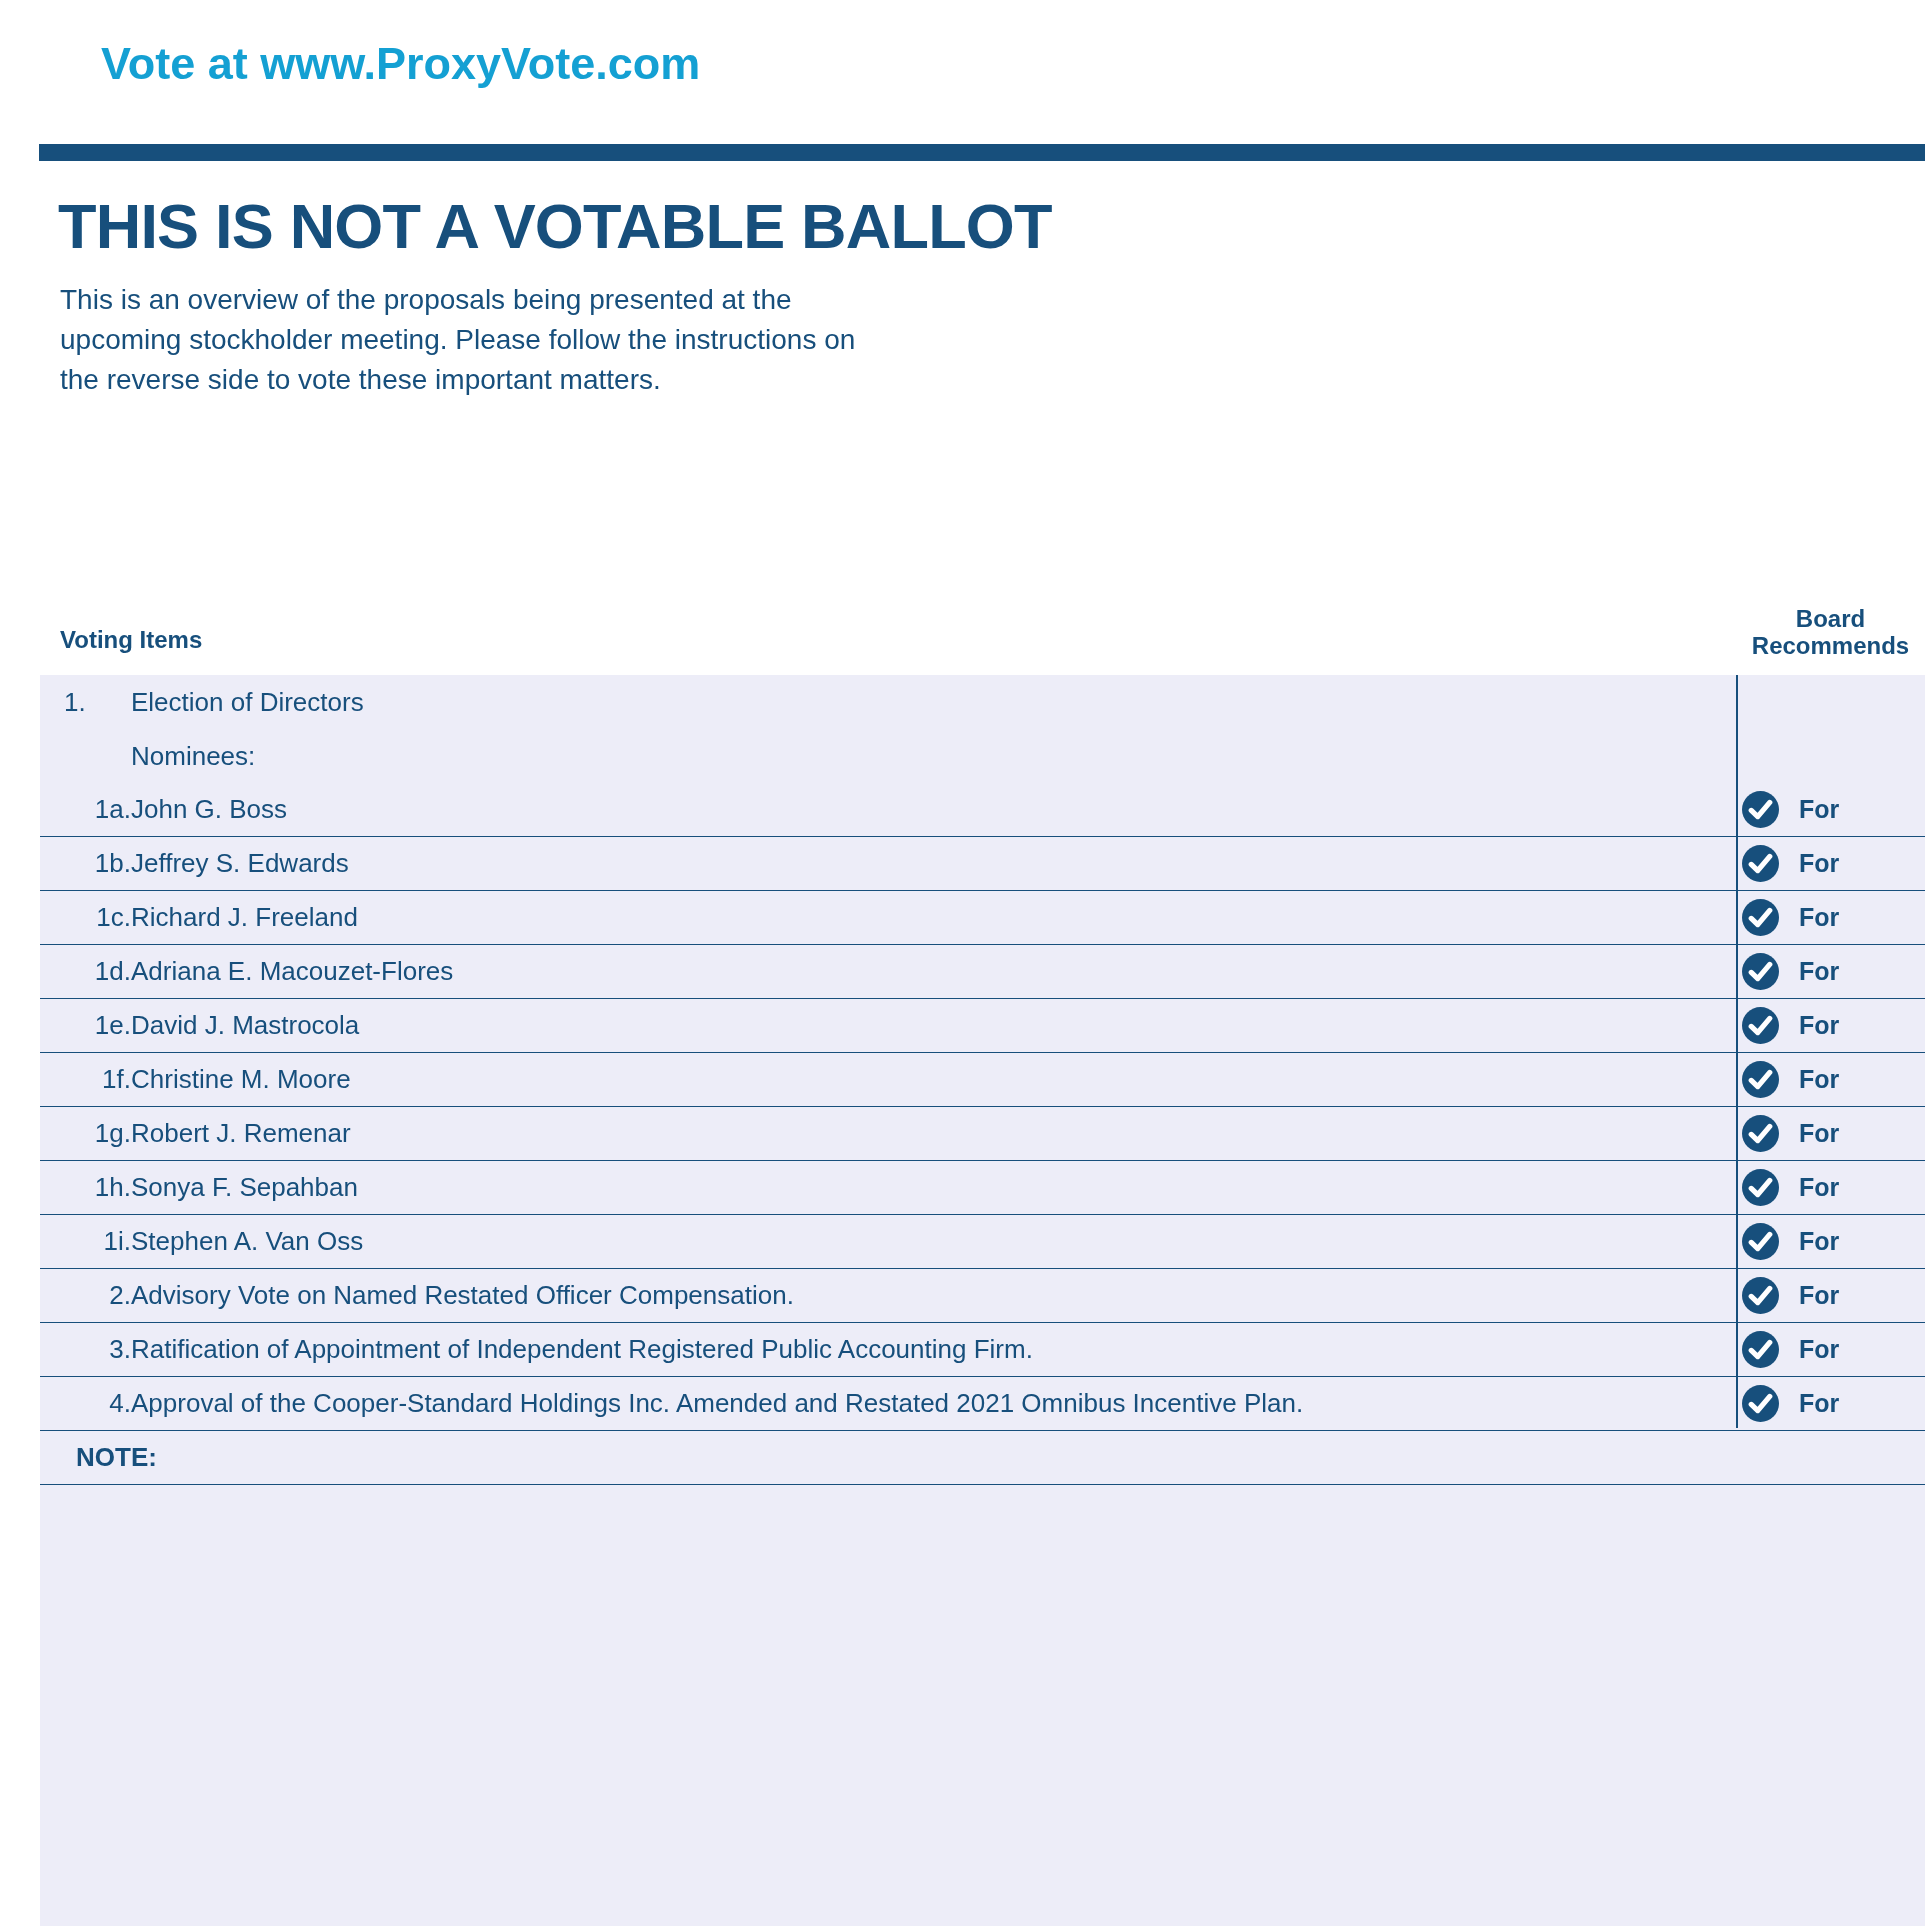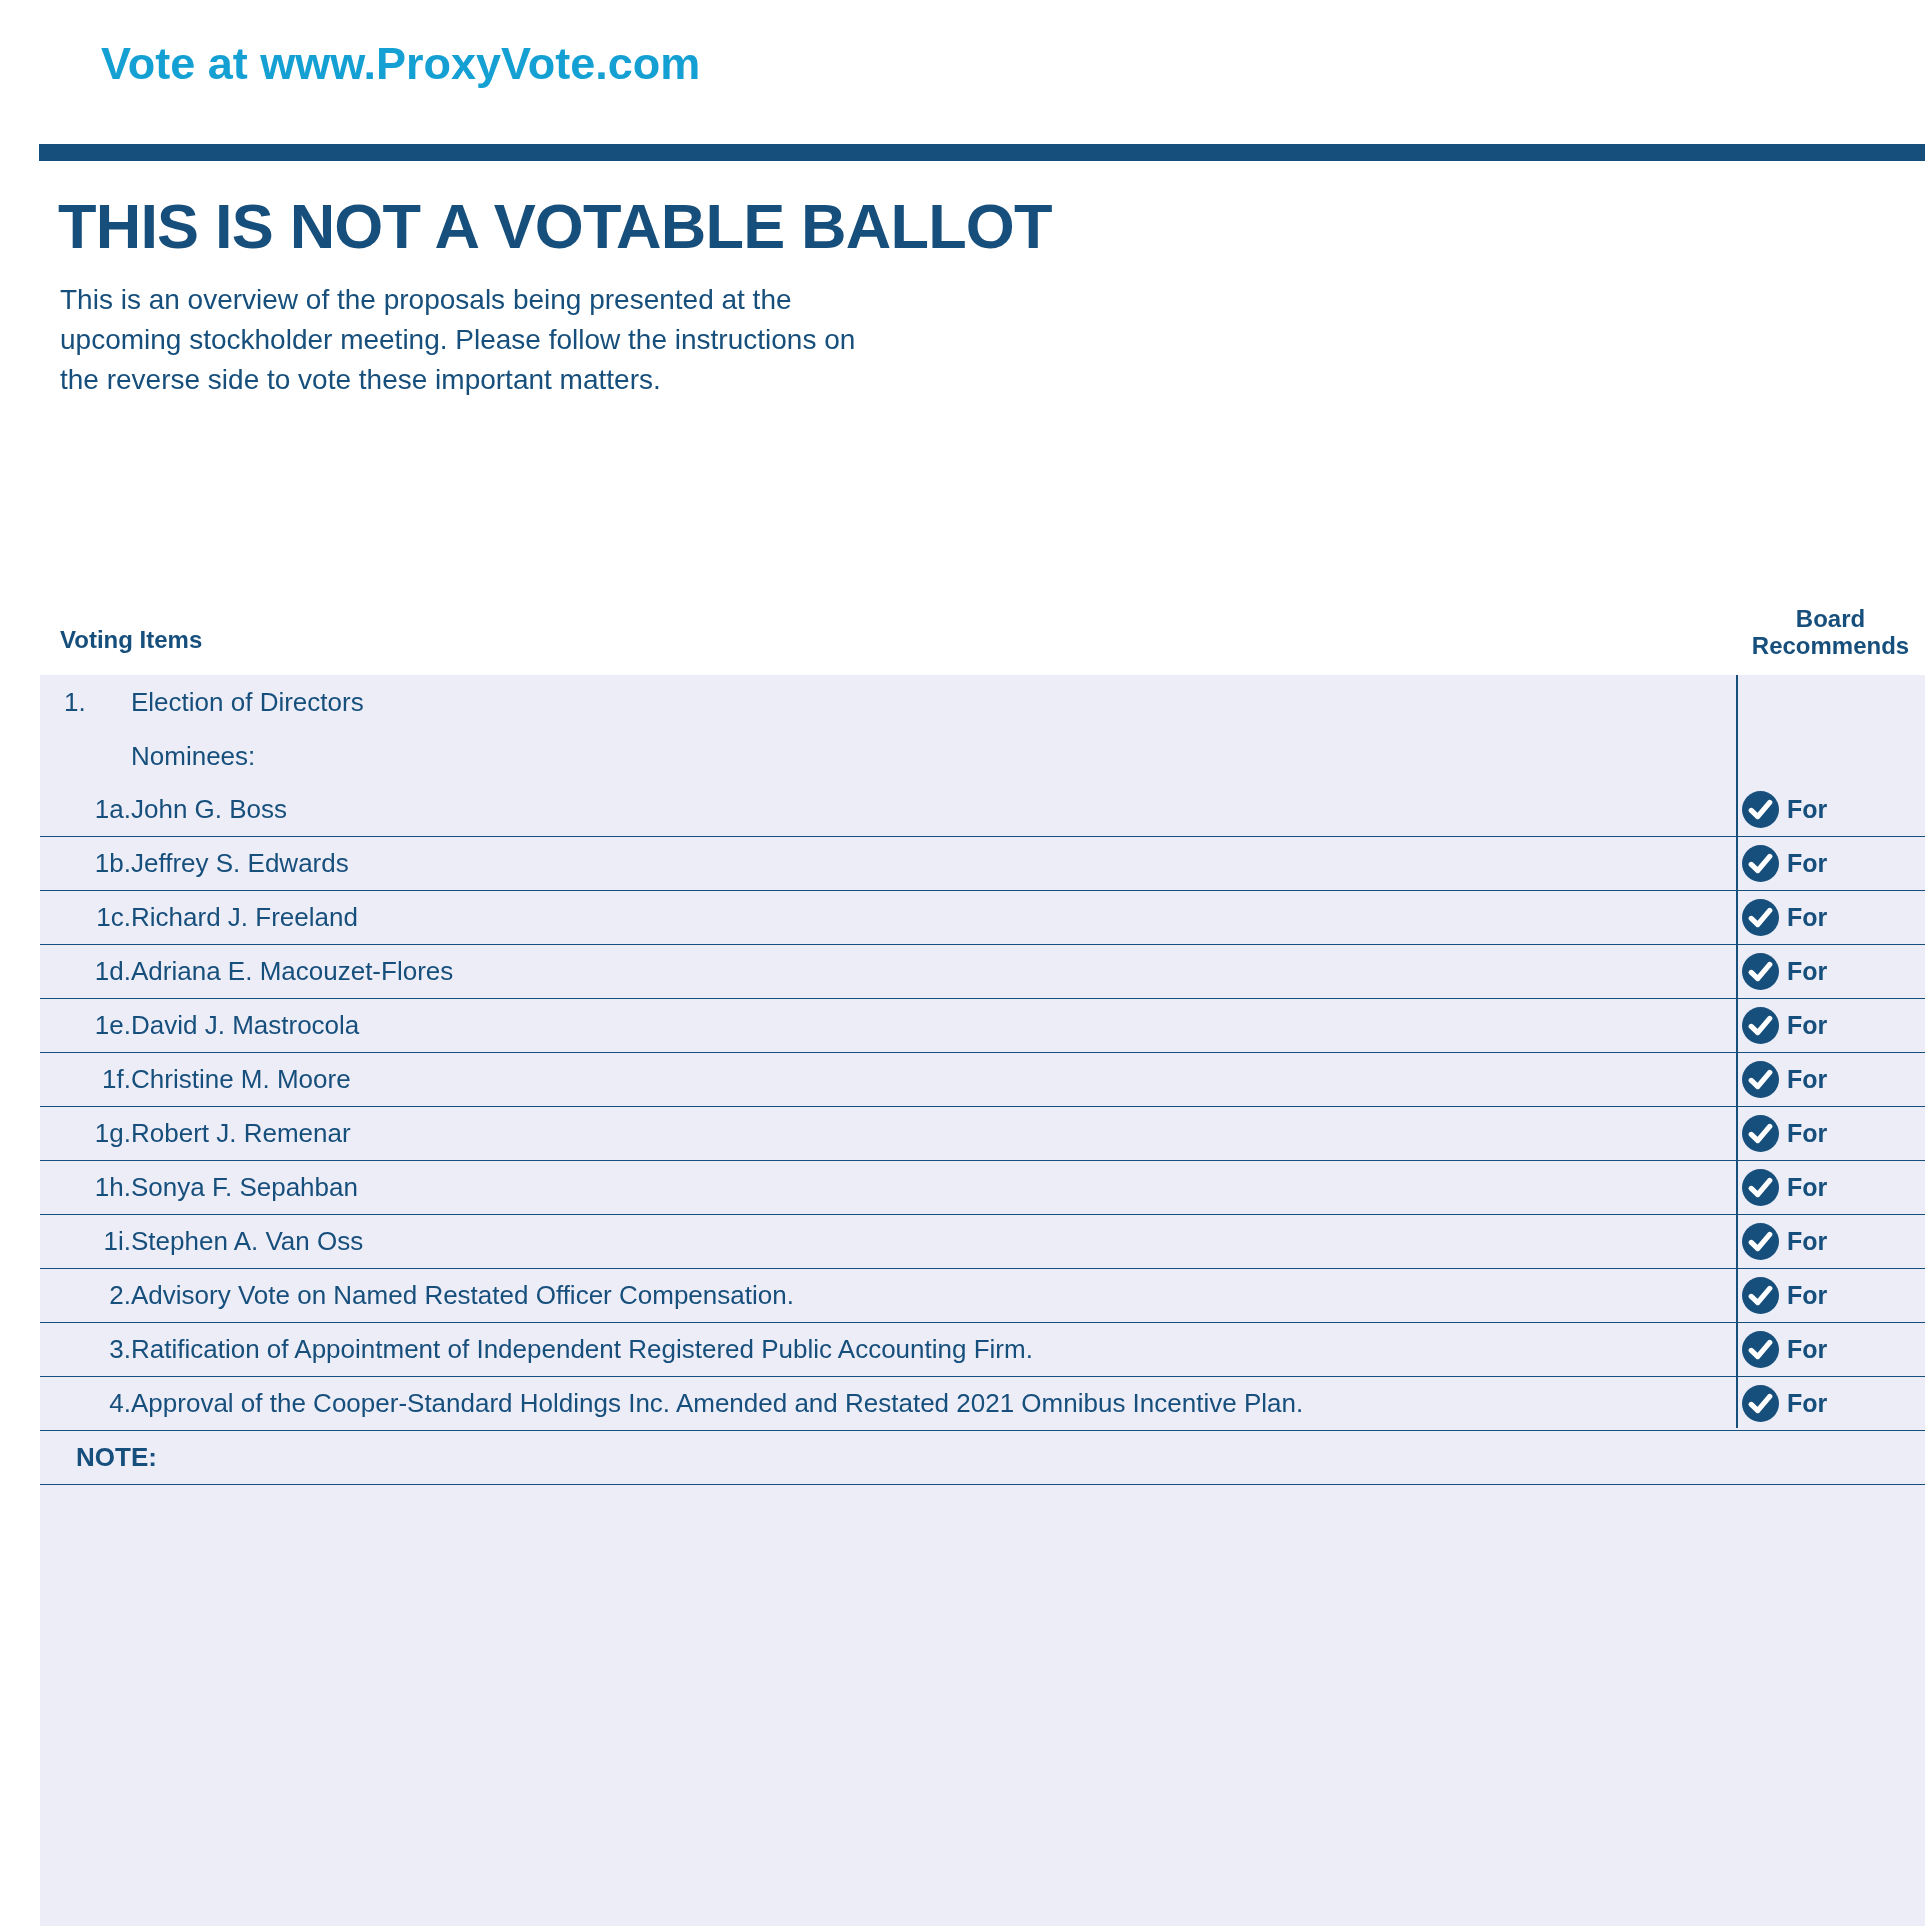--- a/index.html
+++ b/index.html
@@ -55,21 +55,21 @@
     white-space:nowrap;
   }
   .row.sep{border-bottom:1.9px solid #174F7C;text-align:right;}
   .num{flex:0 0 67px;}
   .row.bold .txt{font-weight:400;}
   .row.note{padding-left:36px;}
   .prefix{display:none;font-weight:700;margin-right:8.5px;}
   .row.note .prefix{display:inline;}
   .rec{
     position:absolute;left:1702px;top:0;height:100%;
-    display:flex;align-items:center;gap:8px;
+    display:flex;align-items:center;gap:20px;
   }
   .check{width:37px;height:37px;color:#174F7C;display:block;}
   .rec-label{font-size:25px;font-weight:700;}
 </style>
 </head>
 <body>
 
 <div class="page">
 
   <a class="vote-link" href="#">Vote at www.ProxyVote.com</a>

